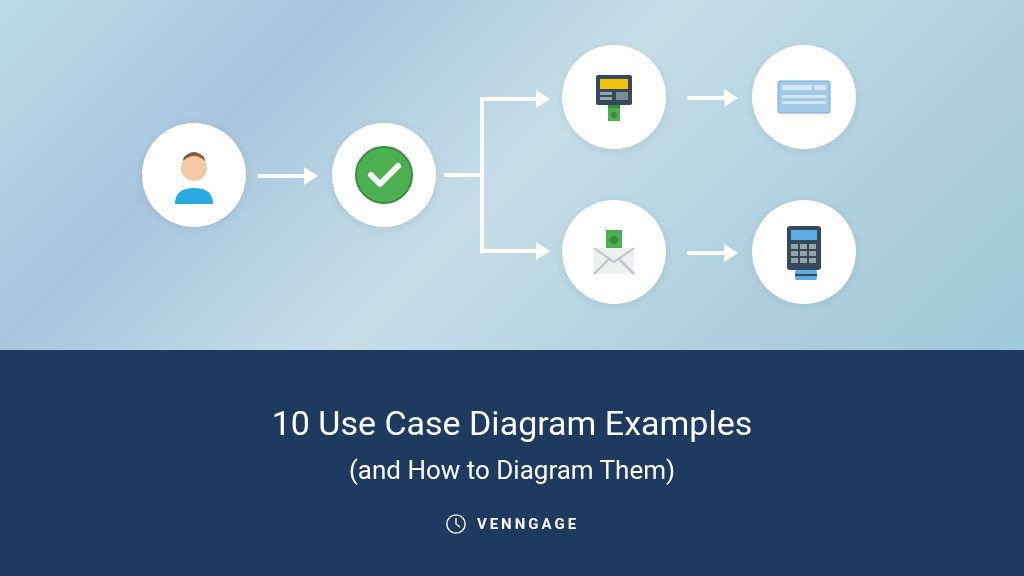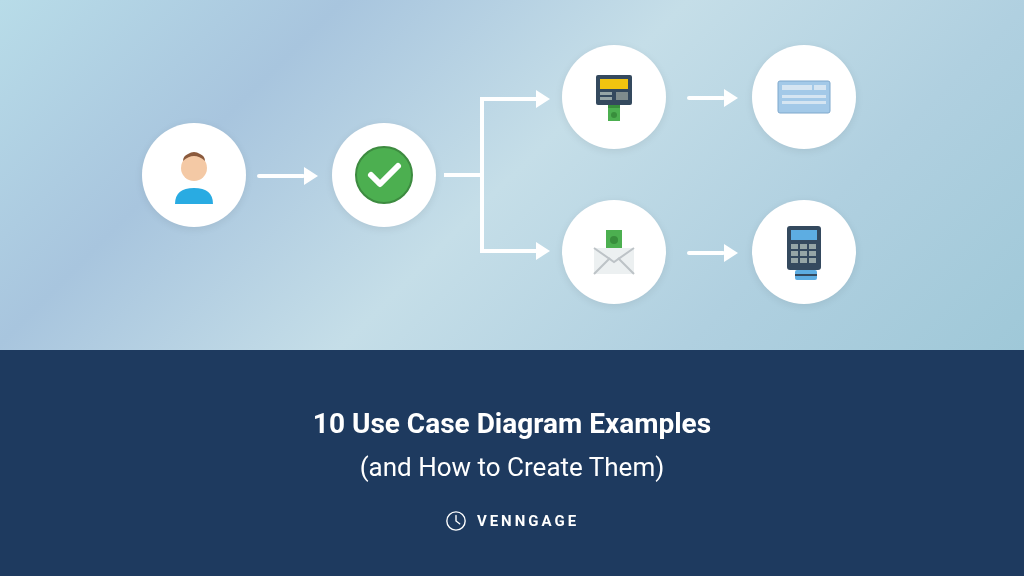--- a/index.html
+++ b/index.html
@@ -115,22 +115,22 @@
       height: 226px;
       background: #1e3a5f;
       color: white;
       display: flex;
       flex-direction: column;
       align-items: center;
       justify-content: center;
       padding: 30px;
     }
     .title {
-      font-size: 28px;
-      font-weight: 700;
+      font-size: 34px;
+      font-weight: 400;
       margin-bottom: 12px;
       margin-top: 12px;
     }
     .subtitle {
       font-size: 26px;
       font-weight: 400;
       margin-bottom: 28px;
     }
     .brand {
       display: flex;
@@ -243,21 +243,21 @@
         <rect x="18" y="48" width="22" height="10" rx="2" fill="#5dade2"></rect>
         <rect x="18" y="52" width="22" height="2" fill="#34495e"></rect>
       </svg>
     </div>
 
   </div>
 </div>
 
 <div class="bottom-section">
   <div class="title">10 Use Case Diagram Examples</div>
-  <div class="subtitle">(and How to Create Them)</div>
+  <div class="subtitle">(and How to Diagram Them)</div>
   <div class="brand">
     <svg class="brand-icon" viewBox="0 0 24 24">
       <circle cx="12" cy="12" r="10" fill="none" stroke="white" stroke-width="1.5"></circle>
       <path d="M 12 6 L 12 12 L 16 15" stroke="white" stroke-width="1.5" fill="none" stroke-linecap="round"></path>
     </svg>
     <span>VENNGAGE</span>
   </div>
 </div>
 
 </body></html>

